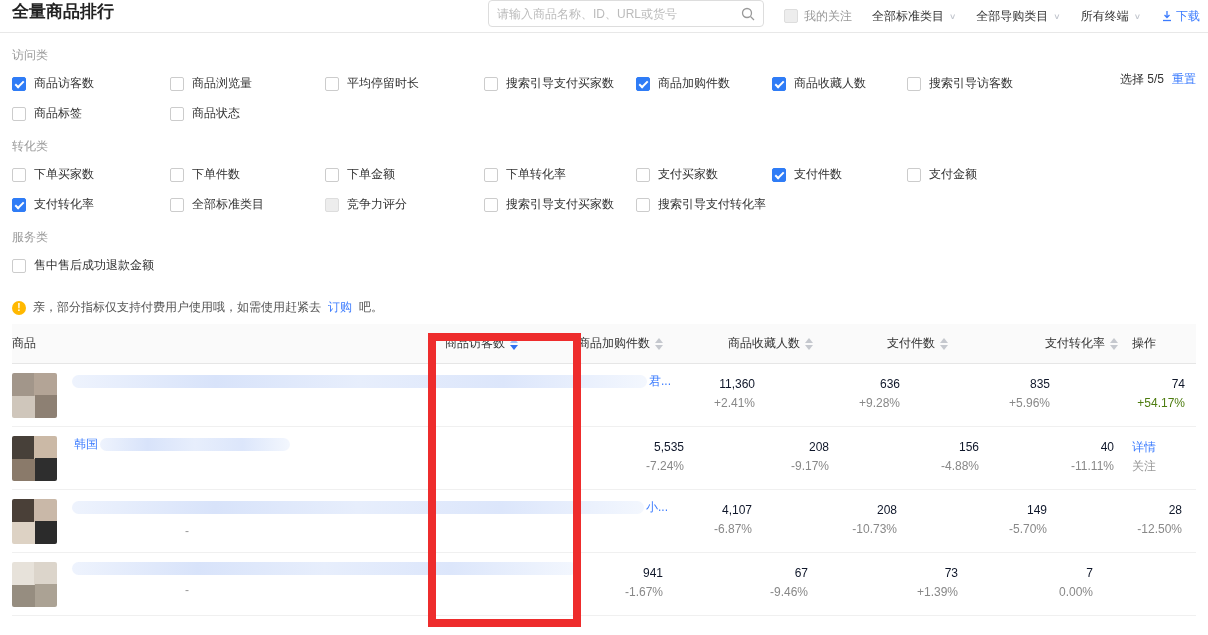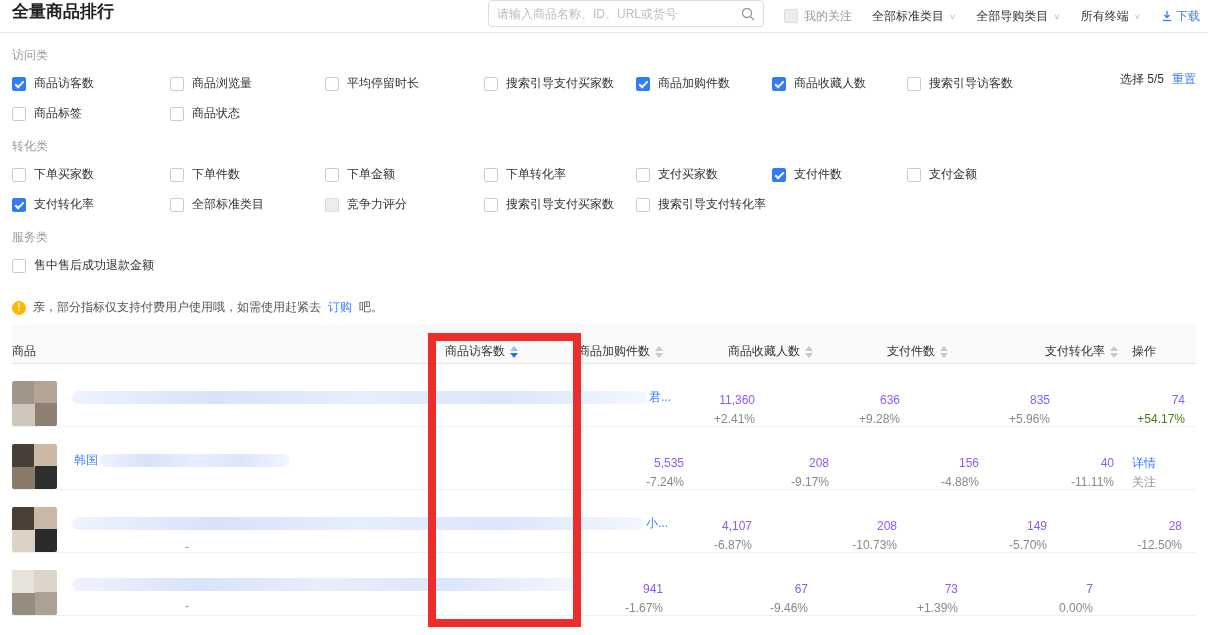--- a/index.html
+++ b/index.html
@@ -43,27 +43,27 @@
   .notice { display:flex; align-items:center; gap:7px; margin:25px 12px 8px; color:#555; }
   .warn-icon { width:14px; height:14px; border-radius:50%; background:#ffb800; color:#fff;
     font-size:10px; font-weight:bold; text-align:center; line-height:14px; flex:0 0 auto; }
   .notice a { color:#3b7bfe; text-decoration:none; cursor:pointer; }
 
   
   .tbl { margin:0 12px; }
   .trow, .thead { display:flex; }
   .thead { background:#fafafa; height:40px; align-items:center; border-bottom:1px solid #e6e6e6; }
   .trow { height:63px; border-bottom:1px solid #f0f0f0; }
-  .cell { flex:0 0 auto;margin-top:16px; }
+  .cell { flex:0 0 auto; }
   .c-prod { flex:1 1 auto; }
   .c-vis { width:100px; } .c-cart { width:145px; } .c-fav { width:150px; }
   .c-pay { width:135px; } .c-conv { width:170px; } .c-act { width:64px; }
   .thead .num-h { display:flex; justify-content:flex-end; align-items:center; padding-right:14px; }
   .cell.num { text-align:right; padding:11px 18px 0 0; }
-  .cell.num .v { line-height:19px; color:#8b5cf6; }
+  .cell.num .v { line-height:19px; color:#0f172a; }
   .cell.num .d { line-height:19px; color:#888; }
   .cell.num .d.red { color:#4d7c0f; }
   .sort { display:inline-flex; flex-direction:column; gap:2px; margin-left:5px; }
   .sort i { display:block; width:0; height:0; border-left:4px solid transparent; border-right:4px solid transparent; }
   .sort .up { border-bottom:5px solid #c5c8ce; }
   .sort .down { border-top:5px solid #c5c8ce; }
   .sort.desc .up { border-bottom-color:#9dbdf5; }
   .sort.desc .down { border-top-color:#2f6ef0; }
 
   .c-prod.body { display:flex; align-items:center; }

